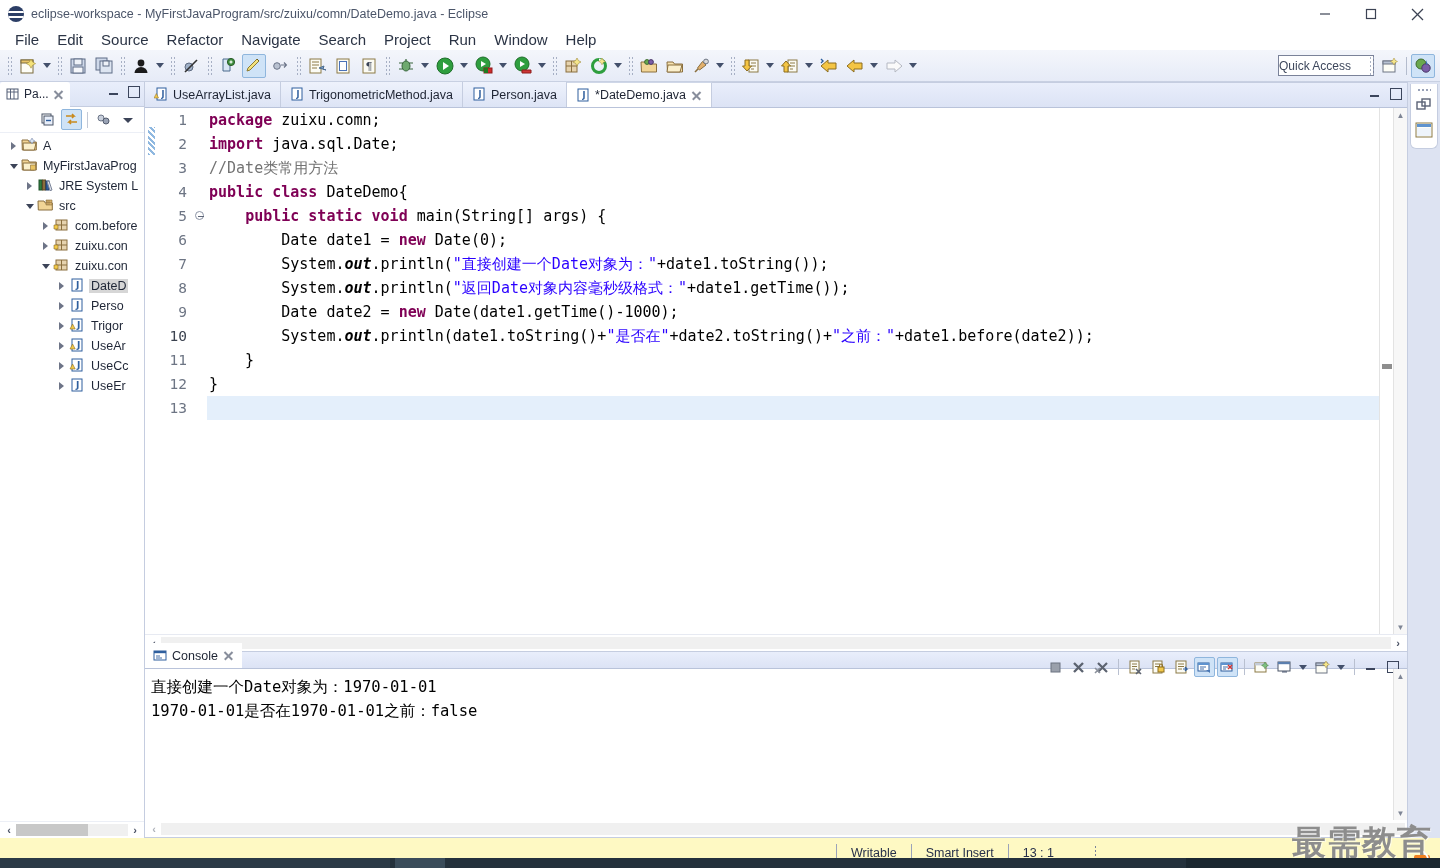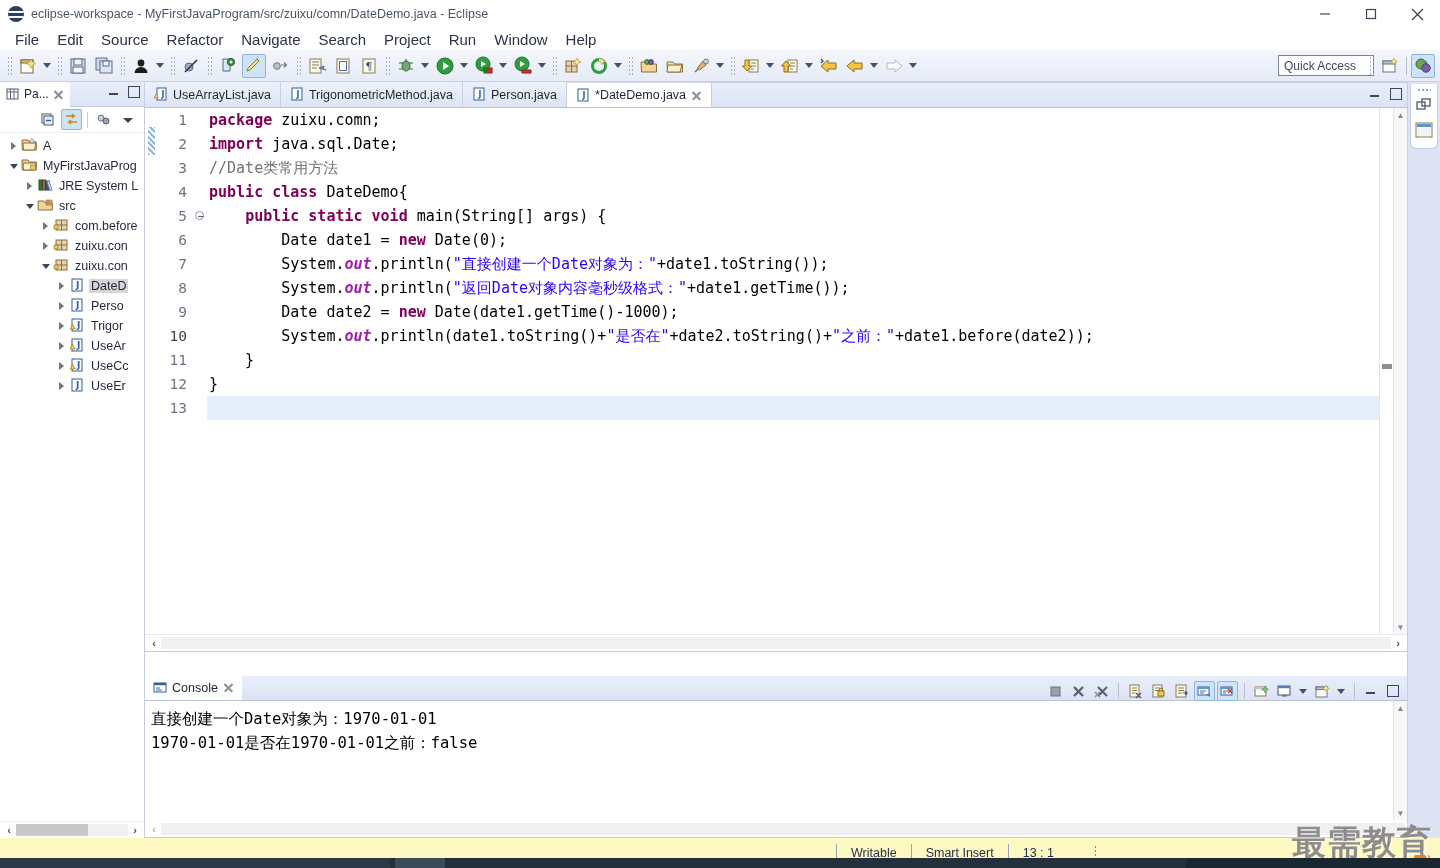--- a/index.html
+++ b/index.html
@@ -75,21 +75,21 @@
   .tb-arrow i {
     display: block; width: 0; height: 0;
     border-left: 4px solid transparent; border-right: 4px solid transparent;
     border-top: 5px solid #43506b;
   }
   .quick-access {
     position: absolute; right: 66px; top: 5px;
     width: 96px; height: 21px;
     border: 1px solid #7a8299; background: #fff;
     font-size: 12px; color: #3d475c;
-    display: flex; align-items: center; padding-left: 5px;
+    display: flex; align-items: center; 
   }
   .persp-area { position: absolute; right: 4px; top: 4px; display: flex; align-items: center; }
 
   
   .body-row { display: flex; height: 756px; }
 
   
   .explorer {
     width: 145px; flex: 0 0 145px; background: #ffffff;
     border-right: 1px solid #c5cde0;
@@ -195,21 +195,21 @@
   .code-col {
     flex: 1 1 auto; background: #fff; position: relative; overflow: hidden;
     font-family: "DejaVu Sans Mono", monospace; font-size: 15px; line-height: 24px;
     white-space: pre; color: #0d0d0d;
   }
   .code-line { height: 24px; padding-left: 2px; }
   .code-line.hl { background: #e4effb; }
   .kw { color: #7f0055; font-weight: bold; }
   .cmt { color: #737373; }
   .str { color: #2a00ff; }
-  .fld { color: #a21caf; font-style: italic; font-weight: bold; text-align: center; }
+  .fld { color: #000000; font-style: italic; font-weight: bold; text-align: center; }
   .plain { color: #000; }
 
   .v-scroll {
     width: 14px; flex: 0 0 14px; background: #f7f7f7; border-left: 1px solid #e3e3e3;
     position: relative; display: flex; flex-direction: column; justify-content: space-between;
   }
   .v-arrow { height: 14px; display:flex;align-items:center;justify-content:center;color:#7e8595;font-size:8px; }
   .overview {
     width: 14px; flex: 0 0 14px; background: #fff; border-left: 1px solid #e3e3e3; position: relative;
   }
@@ -218,22 +218,22 @@
     height: 17px; background: #fff; display: flex; align-items: center; padding: 0 2px;
     border-top: 1px solid #e7eaf2;
   }
 
   
   .console-pane {
     flex: 1 1 auto; background: #fff; border: 1px solid #c5cde0; border-left: none; border-top: none;
     display: flex; flex-direction: column; position: relative;
   }
   .console-tabbar {
-    height: 25px; background: linear-gradient(#e9eefb, #dce3f5);
-    display: flex; align-items: flex-end; position: relative; border-bottom: 1px solid #b9c3da; margin-top: 24px;
+    height: 17px; background: linear-gradient(#e9eefb, #dce3f5);
+    display: flex; align-items: flex-end; position: relative; border-bottom: 1px solid #b9c3da;
   }
   .console-tab {
     height: 25px; display: flex; align-items: center; gap: 5px; padding: 0 8px;
     background: #fff; font-size: 12.5px; color: #1d2433;
   }
   .console-tools {
     position: absolute; right: 4px; top: 3px; display: flex; align-items: center; gap: 2px;
   }
   .c-btn { width: 21px; height: 20px; display:flex; align-items:center; justify-content:center; border-radius:2px; }
   .c-btn.sel { background: #cfe3f7; border: 1px solid #8fb6dd; }

